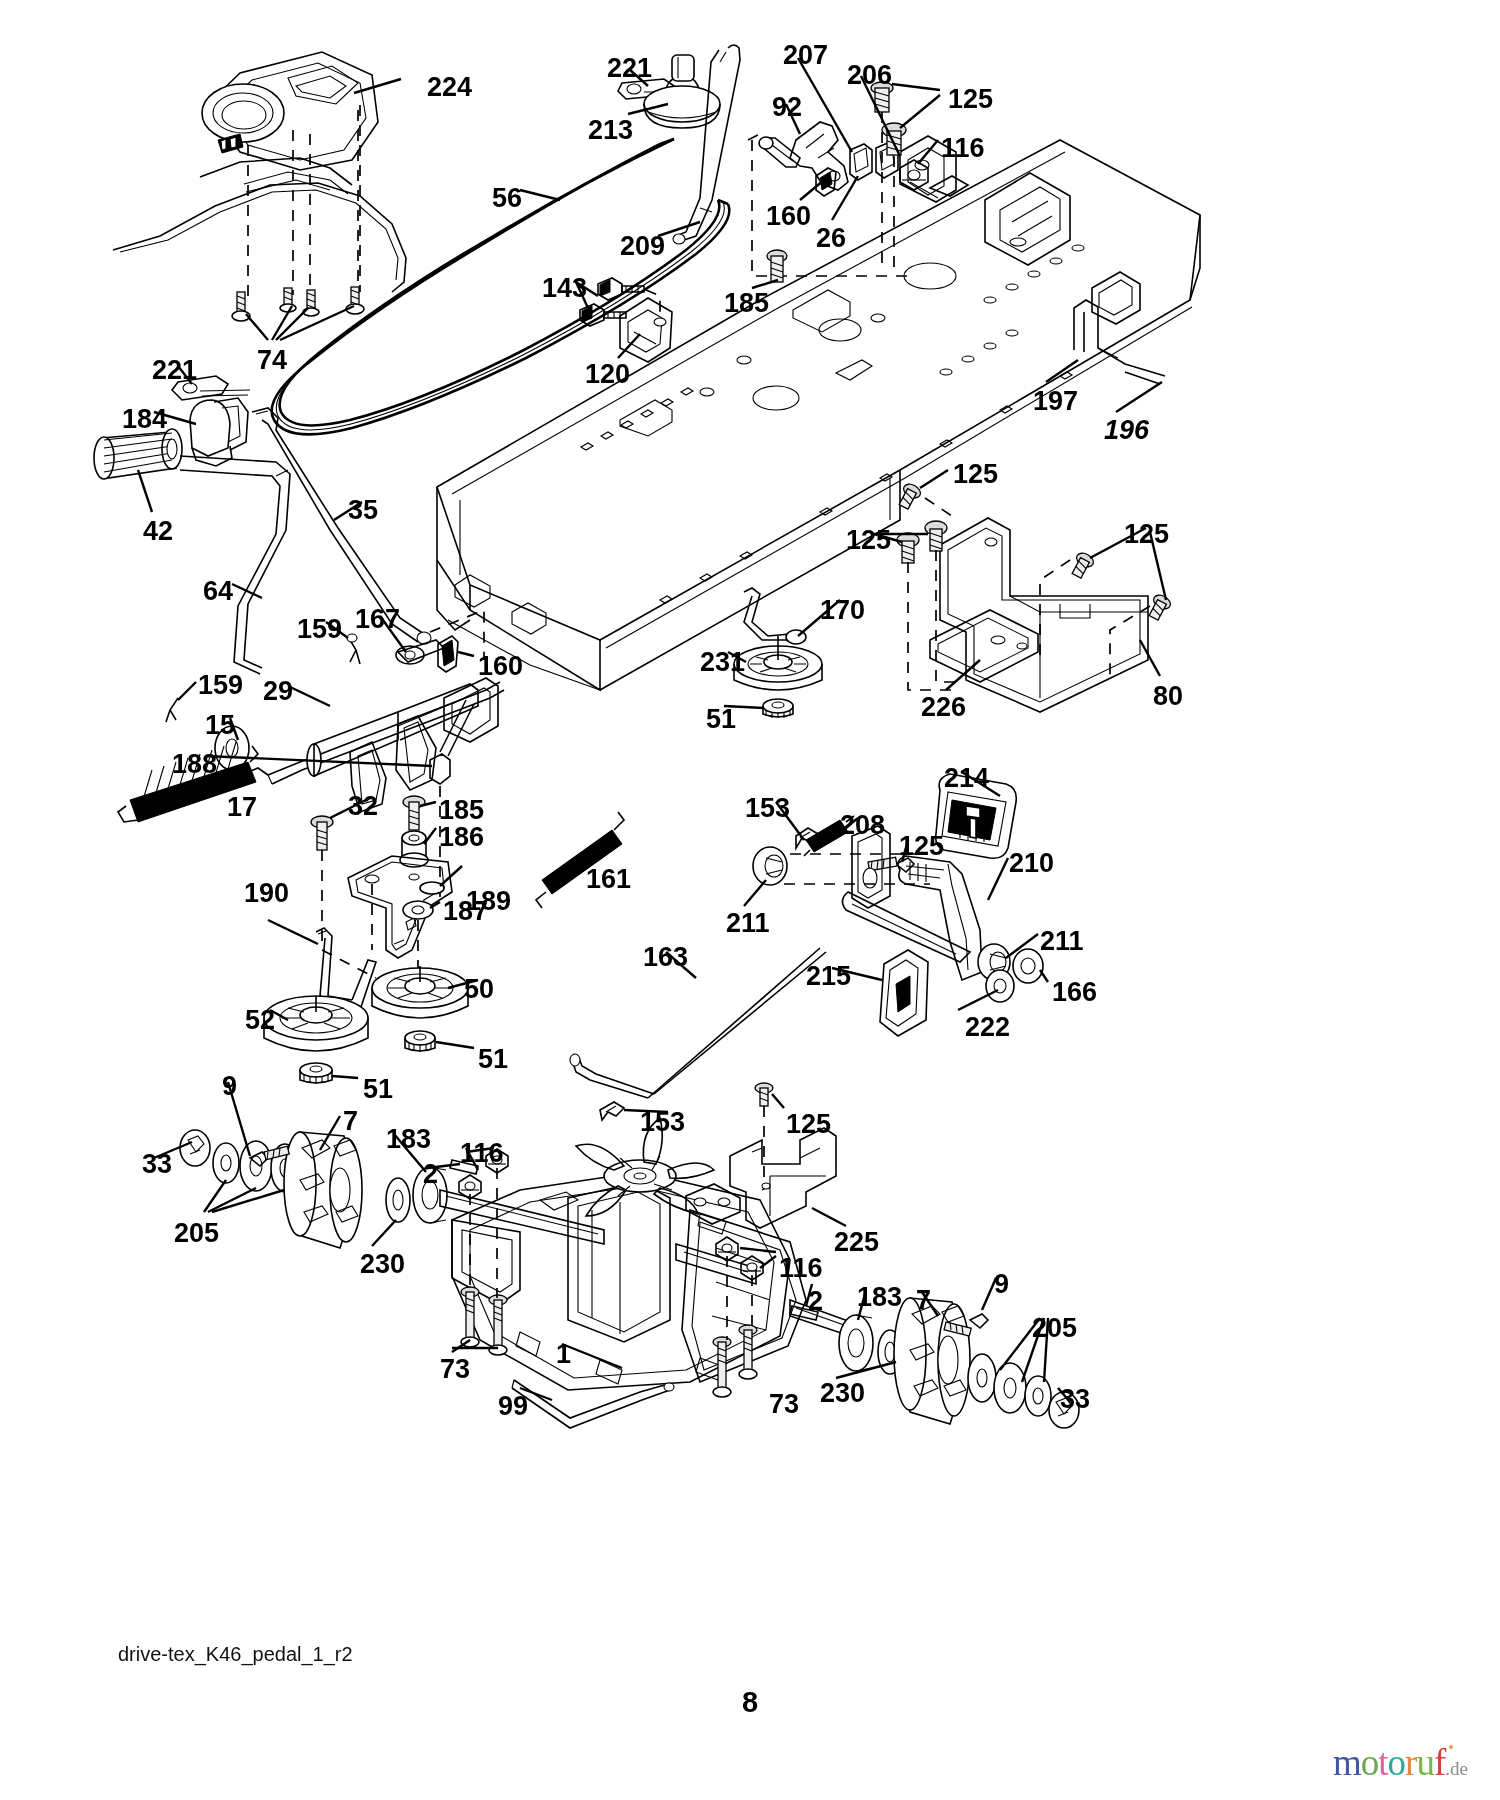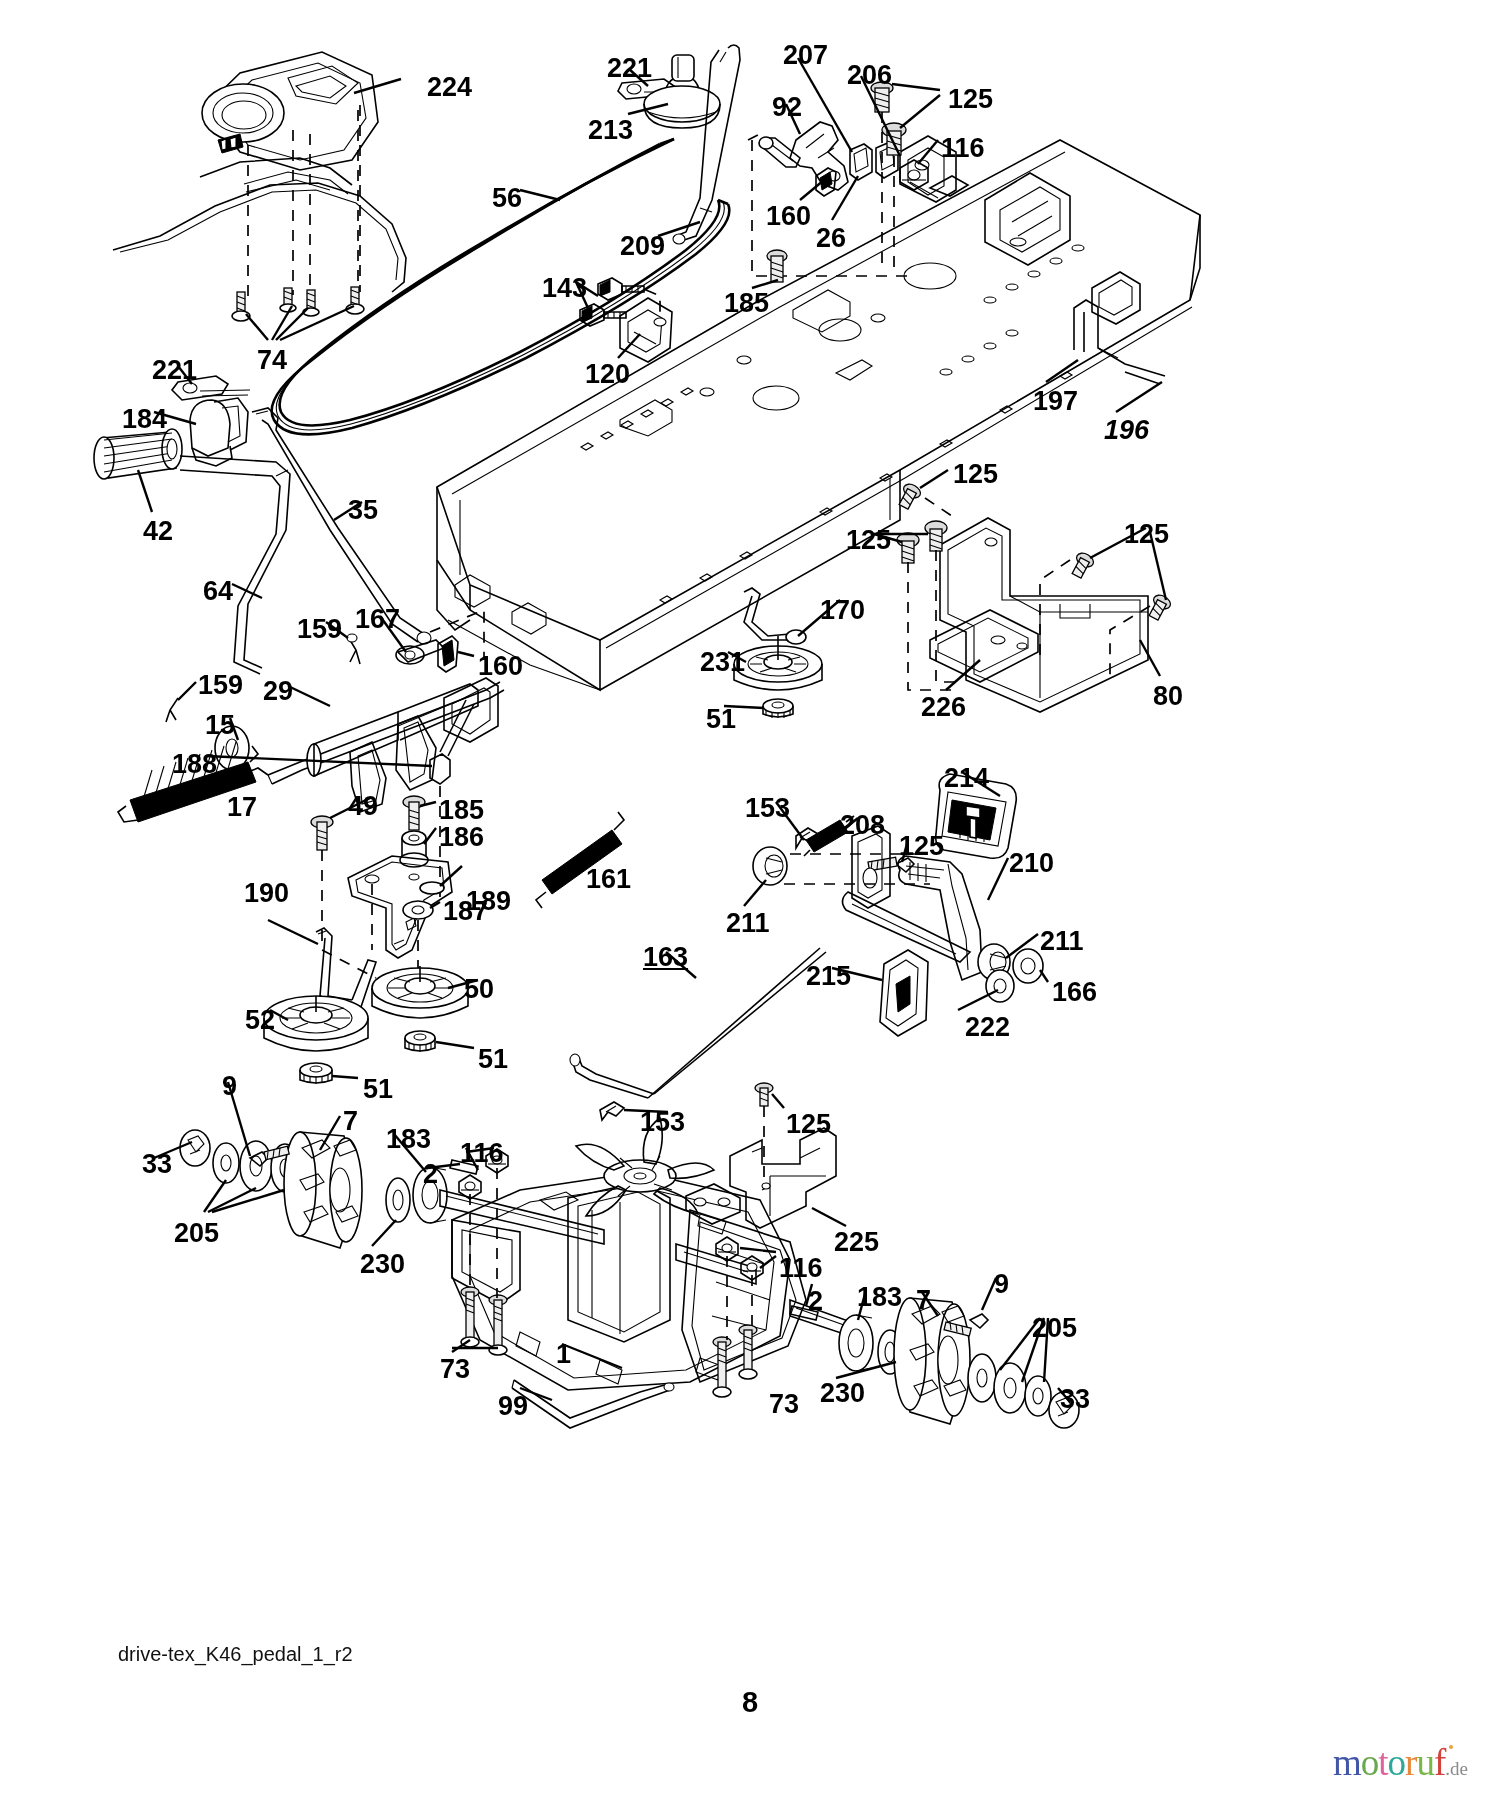--- a/index.html
+++ b/index.html
@@ -1017,21 +1017,21 @@
     <div class="callout" style="left: 348px; top: 497px;">35</div>
     <div class="callout" style="left: 203px; top: 578px;">64</div>
     <div class="callout" style="left: 297px; top: 616px;">159</div>
     <div class="callout" style="left: 355px; top: 606px;">167</div>
     <div class="callout" style="left: 478px; top: 653px;">160</div>
     <div class="callout" style="left: 198px; top: 672px;">159</div>
     <div class="callout" style="left: 263px; top: 678px;">29</div>
     <div class="callout" style="left: 205px; top: 712px;">15</div>
     <div class="callout" style="left: 227px; top: 794px;">17</div>
     <div class="callout" style="left: 172px; top: 751px;">188</div>
-    <div class="callout" style="left: 348px; top: 793px;">49</div>
+    <div class="callout" style="left: 348px; top: 793px;">32</div>
     <div class="callout" style="left: 439px; top: 797px;">185</div>
     <div class="callout" style="left: 439px; top: 824px;">186</div>
     <div class="callout" style="left: 466px; top: 888px;">189</div>
     <div class="callout" style="left: 443px; top: 898px;">187</div>
     <div class="callout" style="left: 586px; top: 866px;">161</div>
     <div class="callout" style="left: 244px; top: 880px;">190</div>
     <div class="callout" style="left: 464px; top: 976px;">50</div>
     <div class="callout" style="left: 245px; top: 1007px;">52</div>
     <div class="callout" style="left: 363px; top: 1076px;">51</div>
     <div class="callout" style="left: 478px; top: 1046px;">51</div>
@@ -1051,21 +1051,21 @@
     <div class="callout" style="left: 834px; top: 1229px;">225</div>
     <div class="callout" style="left: 779px; top: 1255px;">116</div>
     <div class="callout" style="left: 808px; top: 1288px;">2</div>
     <div class="callout" style="left: 857px; top: 1284px;">183</div>
     <div class="callout" style="left: 916px; top: 1287px;">7</div>
     <div class="callout" style="left: 994px; top: 1271px;">9</div>
     <div class="callout" style="left: 1032px; top: 1315px;">205</div>
     <div class="callout" style="left: 1060px; top: 1386px;">33</div>
     <div class="callout" style="left: 820px; top: 1380px;">230</div>
     <div class="callout" style="left: 769px; top: 1391px;">73</div>
-    <div class="callout" style="left: 643px; top: 944px; text-decoration: underline;">163</div>
+    <div class="callout" style="left: 643px; top: 944px;">163</div>
     <div class="callout" style="left: 745px; top: 795px;">153</div>
     <div class="callout" style="left: 840px; top: 812px;">208</div>
     <div class="callout" style="left: 899px; top: 833px;">125</div>
     <div class="callout" style="left: 726px; top: 910px;">211</div>
     <div class="callout" style="left: 806px; top: 963px;">215</div>
     <div class="callout" style="left: 944px; top: 765px;">214</div>
     <div class="callout" style="left: 1009px; top: 850px;">210</div>
     <div class="callout" style="left: 1040px; top: 928px;">211</div>
     <div class="callout" style="left: 945px; top: 1014px; margin-left: 20px;">222</div>
     <div class="callout" style="left: 1052px; top: 979px;">166</div>

